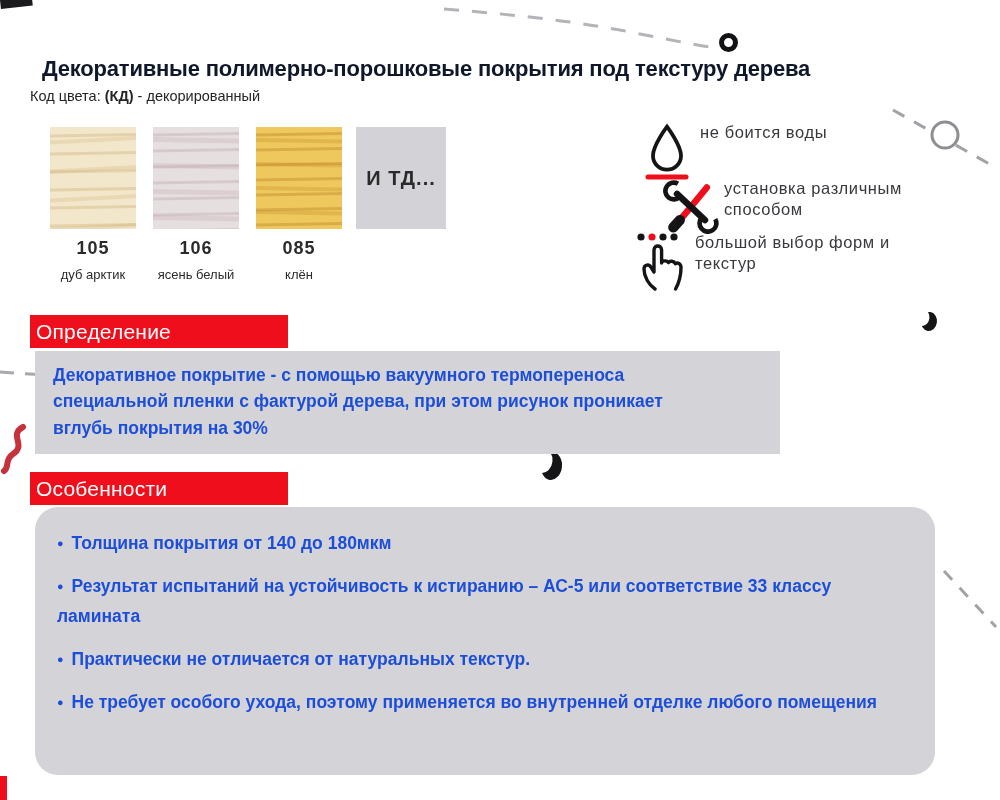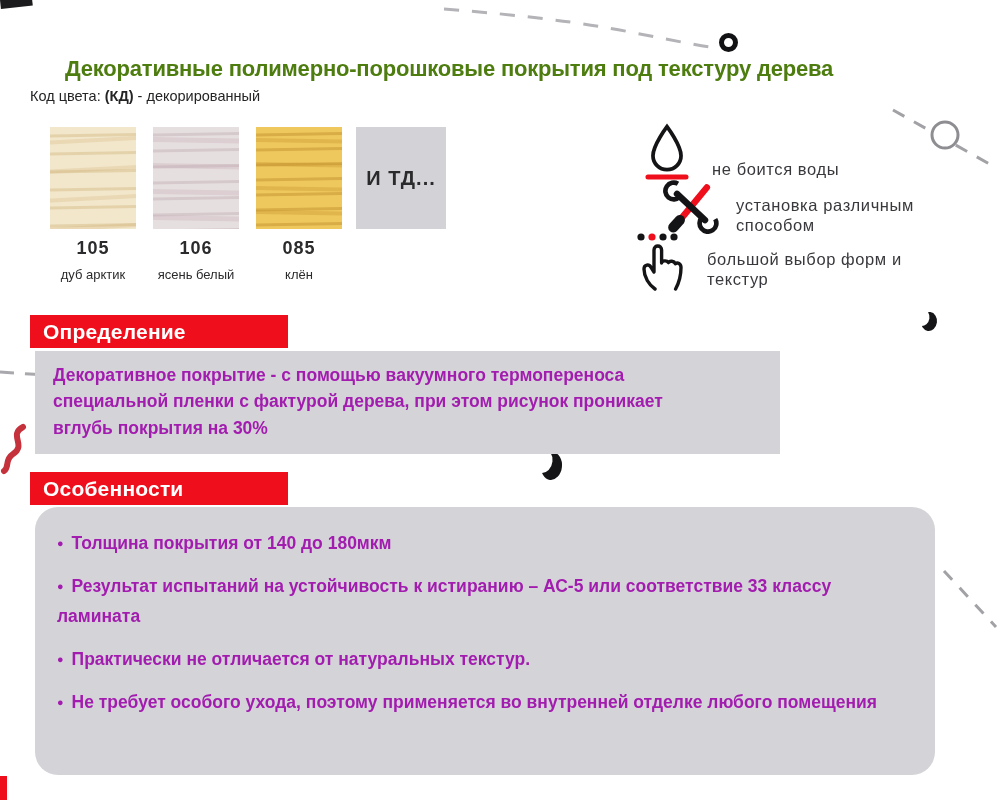--- a/index.html
+++ b/index.html
@@ -7,21 +7,21 @@
     width:1000px;height:800px;position:relative;overflow:hidden;
     background:#ffffff;
     font-family:"Liberation Sans","DejaVu Sans",sans-serif;
     color:#1c1c1e;
   }
   .abs{position:absolute;}
 
   
   .title{
     left:42px;top:56px;width:900px;
-    font-size:22px;font-weight:bold;letter-spacing:-0.2px;color:#4d7c0f;margin-left:23px;
+    font-size:22px;font-weight:bold;letter-spacing:-0.2px;color:#0f172a;
   }
   .subtitle{left:30px;top:88px;font-size:14.5px;color:#242426;}
   .subtitle b{font-weight:bold;}
 
   
   .swatch-row{left:50px;top:127px;display:flex;gap:17px;}
   .swatch-cell{width:86px;display:flex;flex-direction:column;align-items:center;}
   .swatch{width:86px;height:102px;}
   .tex1{background:#f2e7cb;
     background-image:
@@ -41,32 +41,32 @@
       repeating-linear-gradient(181deg, rgba(213,167,62,0) 0 12px, rgba(213,167,62,.55) 13px 16px, rgba(213,167,62,0) 17px 24px);}
   .swatch-code{margin-top:9px;font-size:18px;font-weight:bold;letter-spacing:1px;color:#2b2b2d;}
   .swatch-name{margin-top:8px;font-size:13px;color:#2b2b2d;white-space:nowrap;}
   .etc-box{
     width:90px;height:102px;margin-left:-3px;background:#d3d3d7;
     display:flex;align-items:center;justify-content:center;
     font-size:20px;font-weight:bold;letter-spacing:1px;color:#2a2a2c;
   }
 
   
-  .icon-row{display:flex;align-items:flex-end;gap:16px;}
+  .icon-row{display:flex;align-items:flex-start;gap:4px;}
   .icon-box{width:58px;height:58px;flex:0 0 58px;display:flex;align-items:center;justify-content:center;}
   .icon-label{font-size:16.5px;letter-spacing:.6px;color:#39393d;line-height:1.25;}
 
   
   .banner{
-    background:#ef0e1b;color:#ffffff;font-weight:bold;font-size:21px;
-    width:258px;height:33px;line-height:33px;padding-left:13px;box-sizing:border-box;
+    background:#ef0e1b;color:#ffffff;font-weight:normal;font-size:21px;
+    width:258px;height:33px;line-height:33px;padding-left:6px;box-sizing:border-box;
     letter-spacing:.2px;
   }
   .panel{
-    background:#d4d4d8;color:#a21caf;font-weight:600;box-sizing:border-box;
+    background:#d4d4d8;color:#1d4ed8;font-weight:600;box-sizing:border-box;
   }
   .panel-def{left:35px;top:351px;width:745px;padding:11px 56px 13px 18px;font-size:17.5px;line-height:1.5;}
   .panel-feat{left:35px;top:507px;width:900px;height:268px;padding:21px 26px 16px 22px;font-size:17.5px;line-height:1.75;border-radius:23px;}
   .panel-feat ul{list-style:none;margin:0;padding:0;}
   .panel-feat li{margin:0 0 12px 0;}
   .panel-feat li::before{content:"\25CF"; font-size:.62em;margin-right:8px;vertical-align:2px;}
 
   
   .donut{width:9px;height:9px;border:5px solid #121214;border-radius:50%;background:#fff;}
   .crescent{border-radius:50%;background:#151517;}

